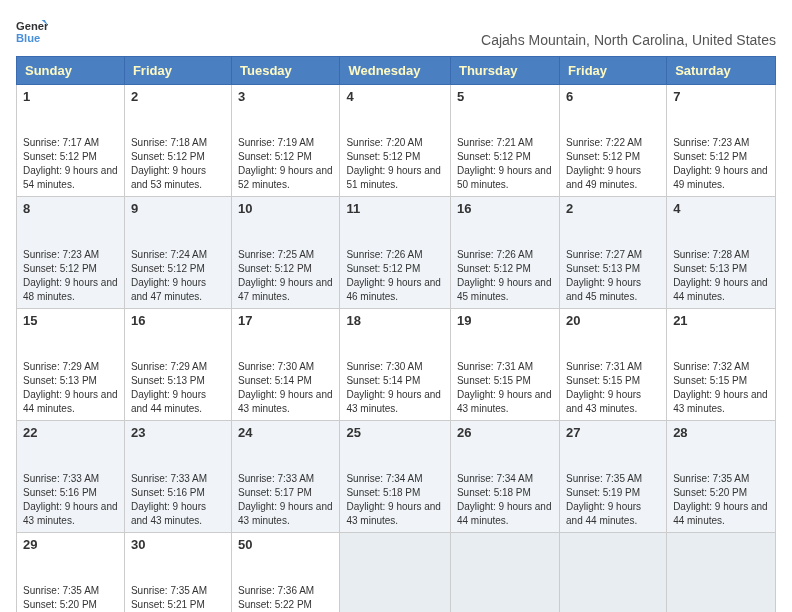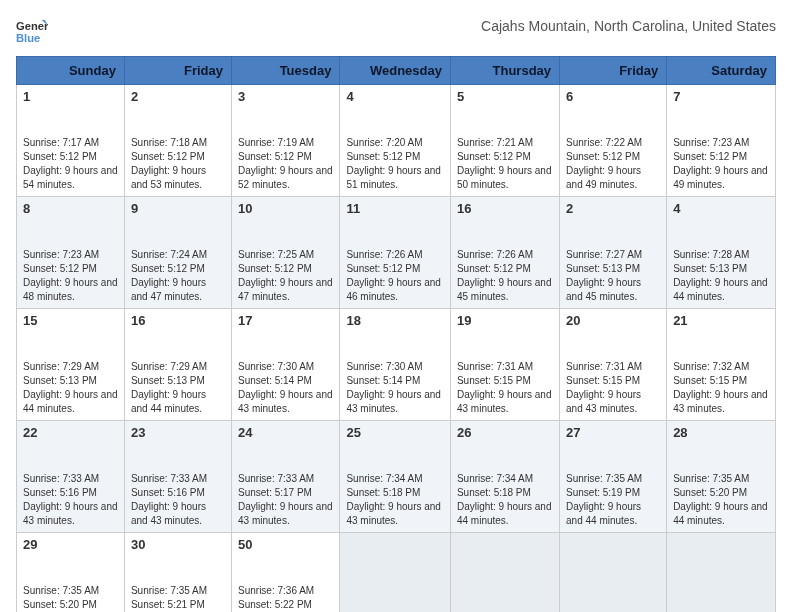--- a/index.html
+++ b/index.html
@@ -29,31 +29,31 @@
       text-align: right;
     }
     .month-title {
       font-size: 32px;
       font-weight: bold;
       color: #333;
     }
     .location {
       font-size: 14px;
       color: #555;
-      margin-top: 2px;
+      margin-top: 16px;
     }
     .calendar {
       width: 100%;
       border-collapse: collapse;
       margin-top: 8px;
     }
     .calendar th {
       background-color: #4a7fc1;
-      color: #0f172a;
-      text-align: right;
+      color: #fef9c3;
+      text-align: left;
       padding: 6px 8px;
       font-size: 13px;
       font-weight: bold;
       border: 1px solid #3a6aaf;
     }
     .calendar td {
       border: 1px solid #ccc;
       vertical-align: top;
       padding: 4px 6px;
       width: 113px;

